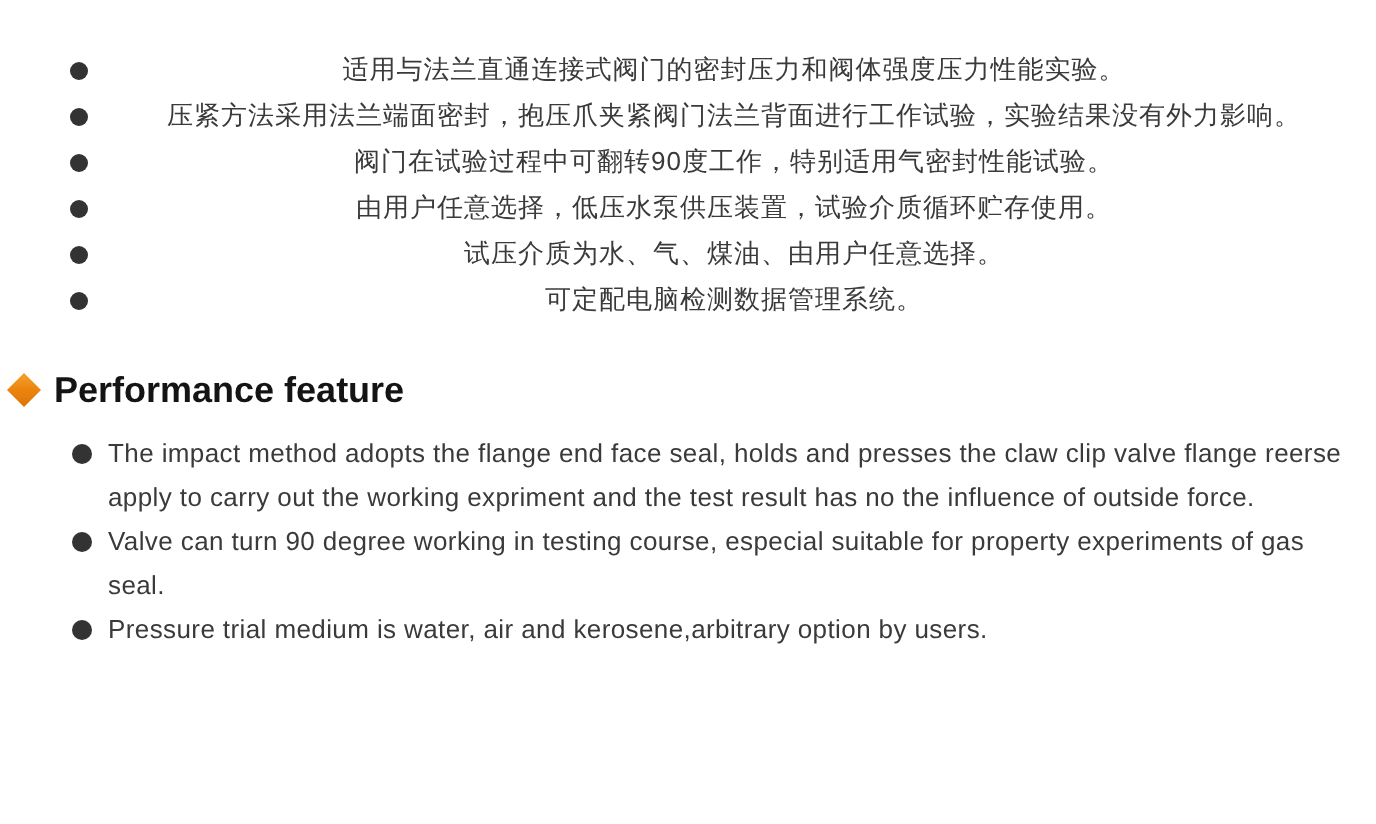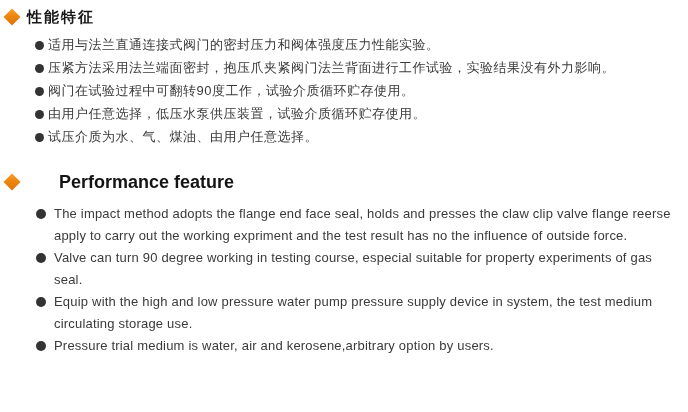--- a/index.html
+++ b/index.html
@@ -37,27 +37,27 @@
     font-weight: bold;
     letter-spacing: 2px;
     color: #161616;
     line-height: 20px;
   }
   .title-en {
     font-size: 18px;
     font-weight: bold;
     color: #141414;
     line-height: 22px;
-    margin-left: 32px;
   }
   ul.feature-list {
     list-style: none;
   }
   .cn-list {
-    margin: 9px 0 0 33px;
+    margin: 22px 0 0 33px;
+    text-align: center;
   }
   .cn-list li {
     position: relative;
     padding-left: 13px;
     font-size: 13px;
     line-height: 18px;
     letter-spacing: 0.5px;
     margin-bottom: 5px;
     color: #3a3a3a;
   }
@@ -93,40 +93,36 @@
     height: 10px;
     top: 6px;
   }
 </style>
 </head>
 <body>
 
 <div class="page">
 
   <div class="section section-cn">
-    <div class="section-heading heading-cn">
-      <span class="diamond"></span>
-      <span class="title-cn">性能特征</span>
-    </div>
     <ul class="feature-list cn-list">
       <li><span class="dot"></span><span>适用与法兰直通连接式阀门的密封压力和阀体强度压力性能实验。</span></li>
       <li><span class="dot"></span><span>压紧方法采用法兰端面密封，抱压爪夹紧阀门法兰背面进行工作试验，实验结果没有外力影响。</span></li>
-      <li><span class="dot"></span><span>阀门在试验过程中可翻转90度工作，试验介质循环贮存使用。</span></li>
+      <li><span class="dot"></span><span>阀门在试验过程中可翻转90度工作，特别适用气密封性能试验。</span></li>
       <li><span class="dot"></span><span>由用户任意选择，低压水泵供压装置，试验介质循环贮存使用。</span></li>
       <li><span class="dot"></span><span>试压介质为水、气、煤油、由用户任意选择。</span></li>
+      <li><span class="dot"></span><span>可定配电脑检测数据管理系统。</span></li>
     </ul>
   </div>
 
   <div class="section section-en">
     <div class="section-heading heading-en">
       <span class="diamond"></span>
       <span class="title-en">Performance feature</span>
     </div>
     <ul class="feature-list en-list">
       <li><span class="dot"></span><span>The impact method adopts the flange end face seal, holds and presses the claw clip valve flange reerse apply to carry out the working expriment and the test result has no the influence of outside force.</span></li>
       <li><span class="dot"></span><span>Valve can turn 90 degree working in testing course, especial suitable for property experiments of gas seal.</span></li>
-      <li><span class="dot"></span><span>Equip with the high and low pressure water pump pressure supply device in system, the test medium circulating storage use.</span></li>
       <li><span class="dot"></span><span>Pressure trial medium is water, air and kerosene,arbitrary option by users.</span></li>
 
     </ul>
   </div>
 
 </div>
 
 </body></html>

